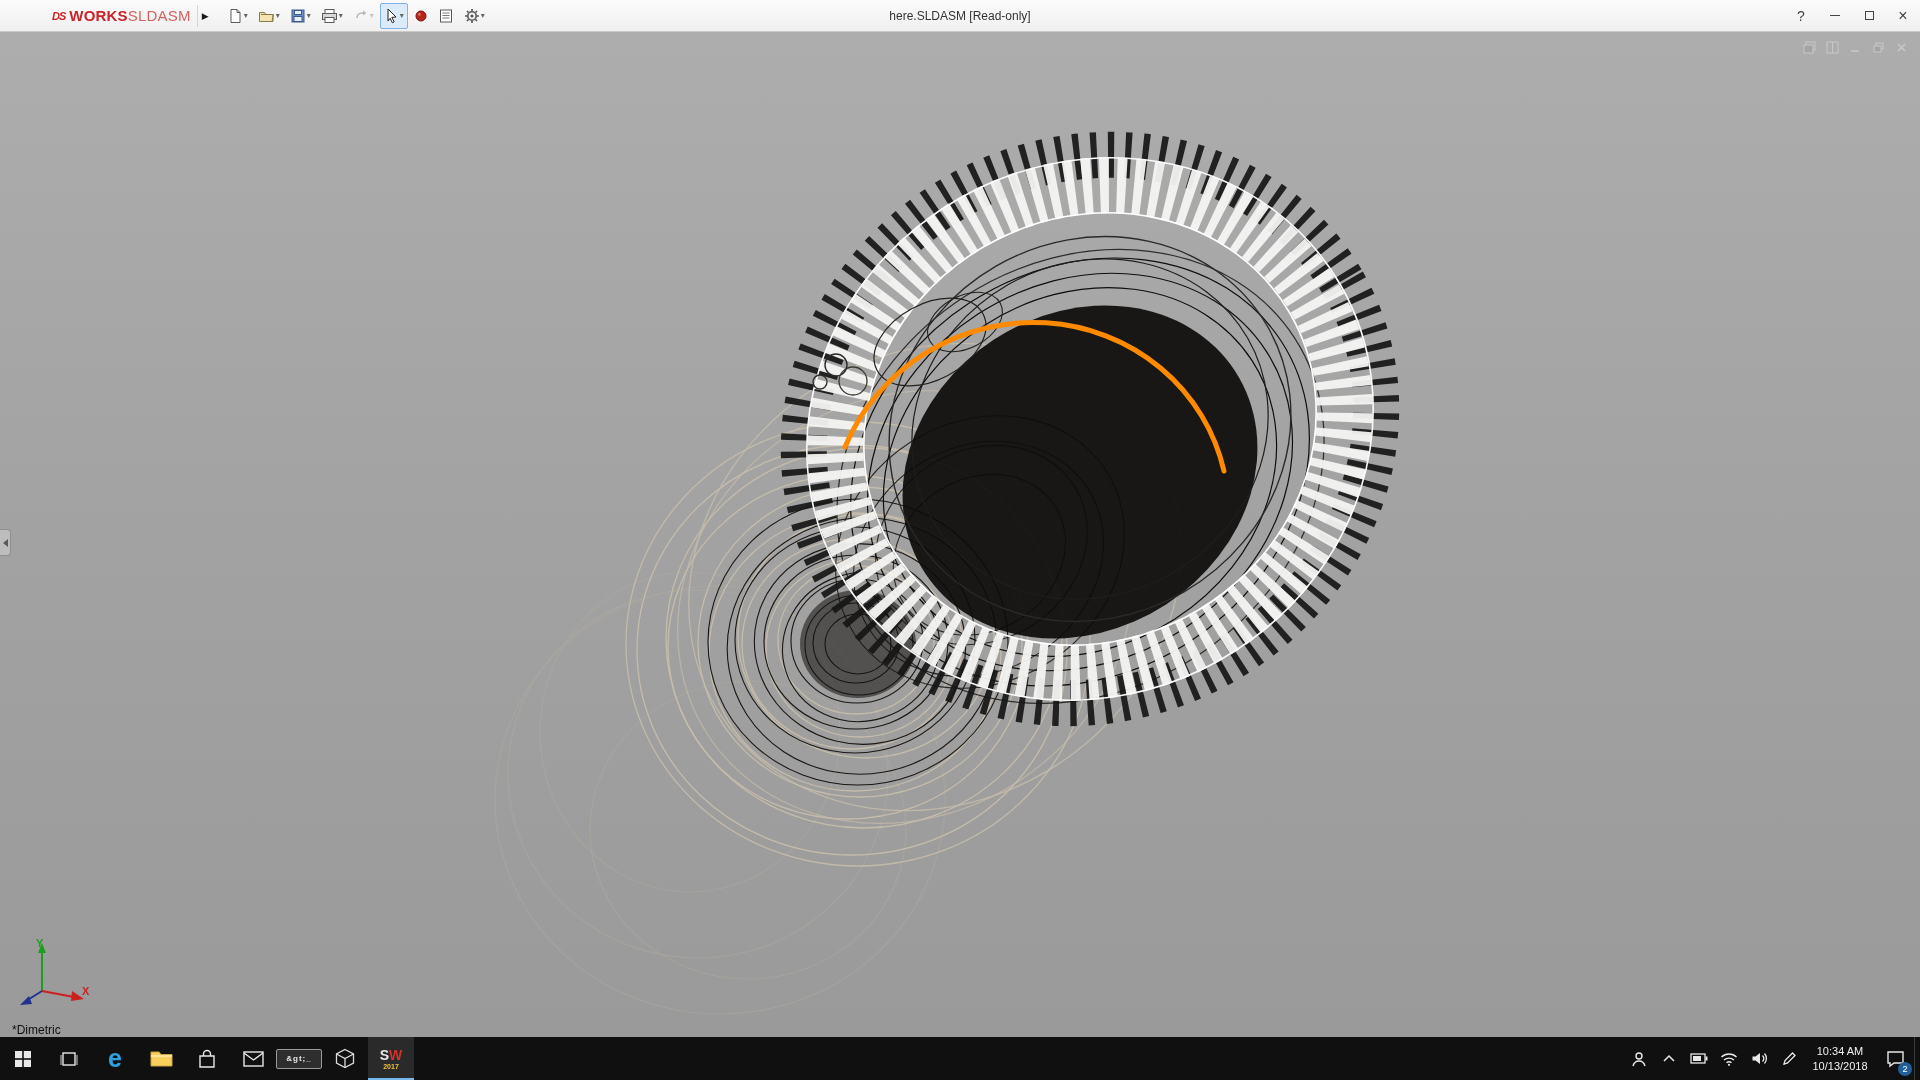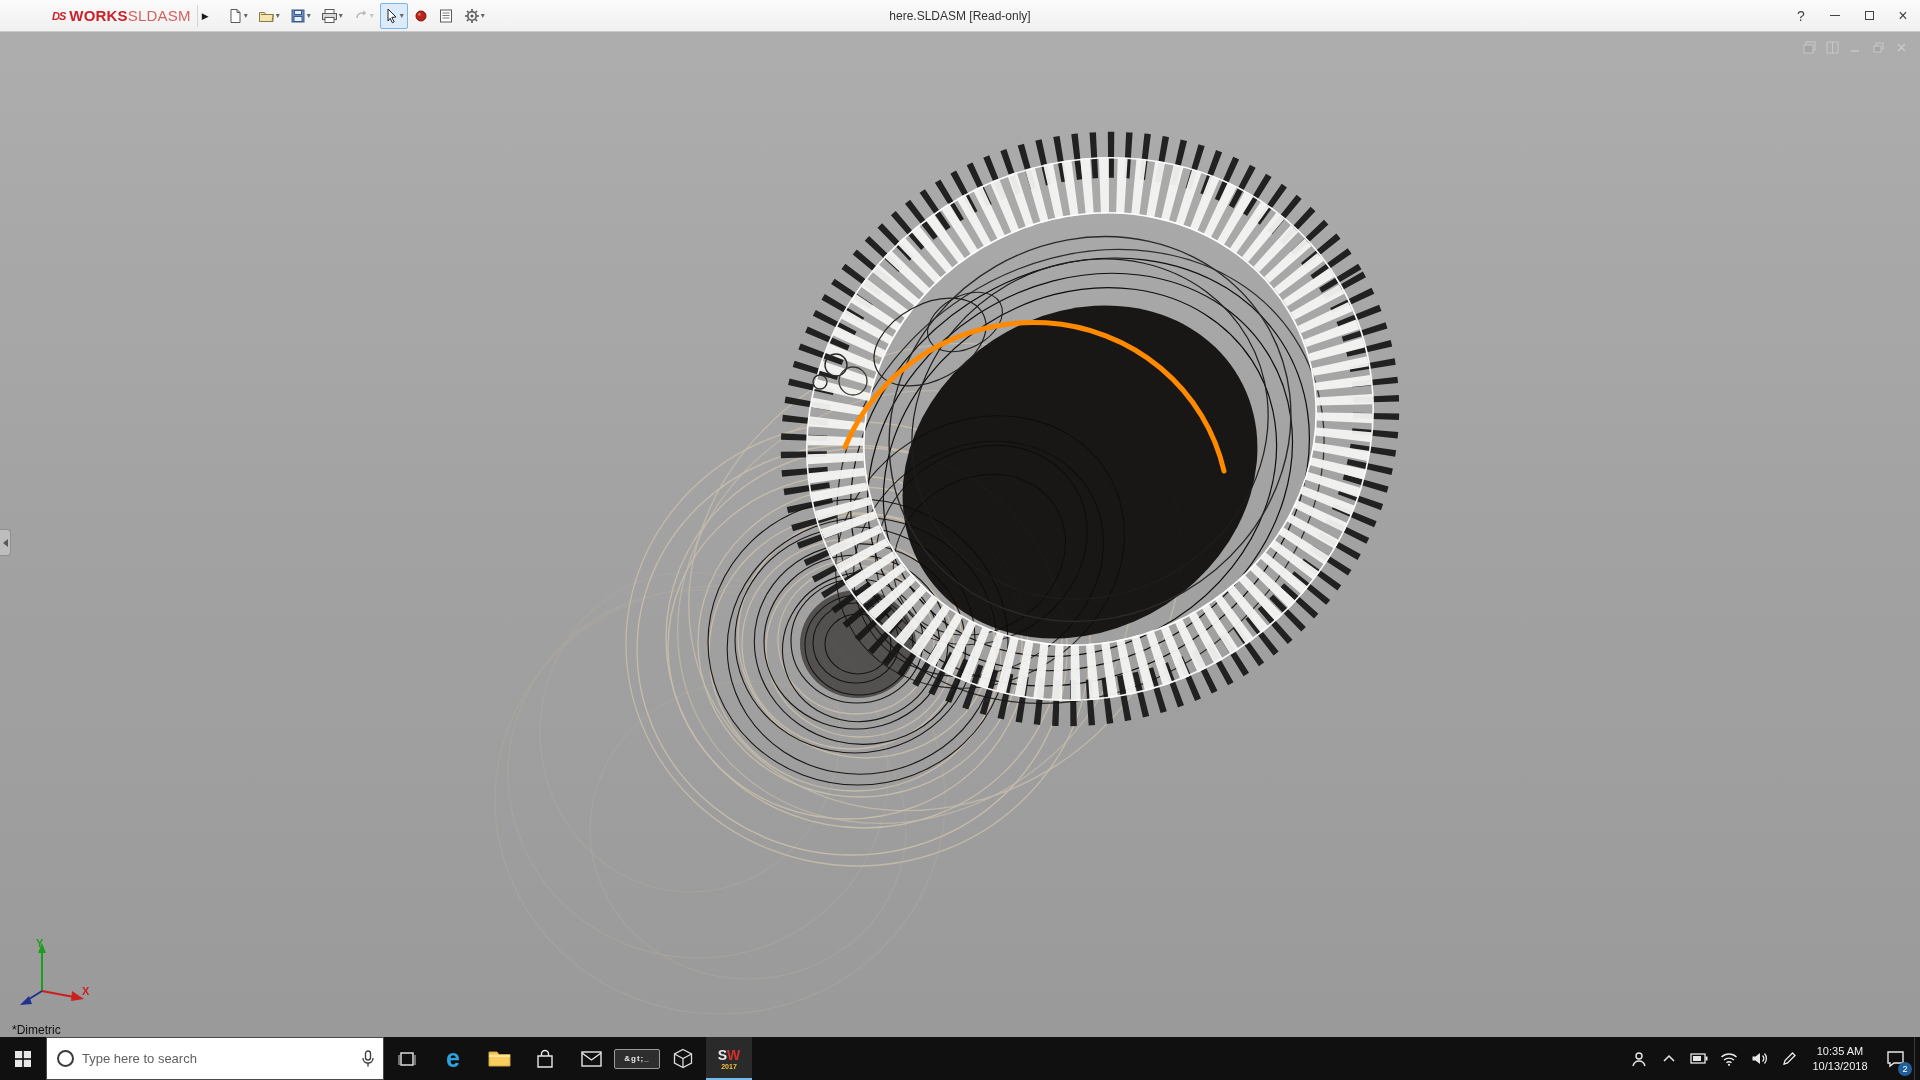--- a/index.html
+++ b/index.html
@@ -335,29 +335,20 @@
 <footer class="taskbar">
   <div class="tk-btn">
     <svg width="18" height="18" viewBox="0 0 18 18">
       <rect x="1" y="1" width="7.2" height="7.2" fill="#e8e8e8"></rect>
       <rect x="9.8" y="1" width="7.2" height="7.2" fill="#e8e8e8"></rect>
       <rect x="1" y="9.8" width="7.2" height="7.2" fill="#e8e8e8"></rect>
       <rect x="9.8" y="9.8" width="7.2" height="7.2" fill="#e8e8e8"></rect>
     </svg>
   </div>
 
-  <div class="search">
-    <span class="cortana-ring"></span>
-    <input type="text" placeholder="Type here to search" style="">
-    <svg width="14" height="18" viewBox="0 0 14 18">
-      <rect x="4.5" y="1" width="5" height="9" rx="2.5" fill="none" stroke="#444" stroke-width="1.4"></rect>
-      <path d="M2 8c0 3 2.2 5 5 5s5-2 5-5" fill="none" stroke="#444" stroke-width="1.4"></path>
-      <line x1="7" y1="13" x2="7" y2="16.5" stroke="#444" stroke-width="1.4"></line>
-    </svg>
-  </div>
 
   <div class="tk-btn">
     <svg width="20" height="20" viewBox="0 0 20 20">
       <rect x="4" y="4" width="12" height="12" fill="none" stroke="#e8e8e8" stroke-width="1.4"></rect>
       <path d="M2 6v10M18 6v10" stroke="#9a9a9a" stroke-width="1.4"></path>
     </svg>
   </div>
 
   <div class="tk-btn">
     <span class="edge-e">e</span>
@@ -437,21 +428,21 @@
         <path d="M11.5 4.5a4.5 4.5 0 0 1 0 6M13.5 2.5a7.5 7.5 0 0 1 0 10" fill="none" stroke="#e8e8e8" stroke-width="1.3"></path>
       </svg>
     </div>
     <div class="tray-btn">
       <svg width="15" height="15" viewBox="0 0 15 15">
         <path d="M2 13l1-3.5 7.5-7.5 2.5 2.5L5.5 12z" fill="none" stroke="#e8e8e8" stroke-width="1.3"></path>
         <path d="M2 13l3.5-1" stroke="#e8e8e8" stroke-width="1.3"></path>
       </svg>
     </div>
     <div class="clock">
-      <span>10:35 AM</span>
+      <span>10:34 AM</span>
       <span>10/13/2018</span>
     </div>
     <div class="tray-btn action-center">
       <svg width="19" height="18" viewBox="0 0 19 18">
         <path d="M2 2h15v11H8l-4 3v-3H2z" fill="none" stroke="#e8e8e8" stroke-width="1.4"></path>
       </svg>
       <span class="badge">2</span>
     </div>
     <div class="show-desktop"></div>
   </div>

